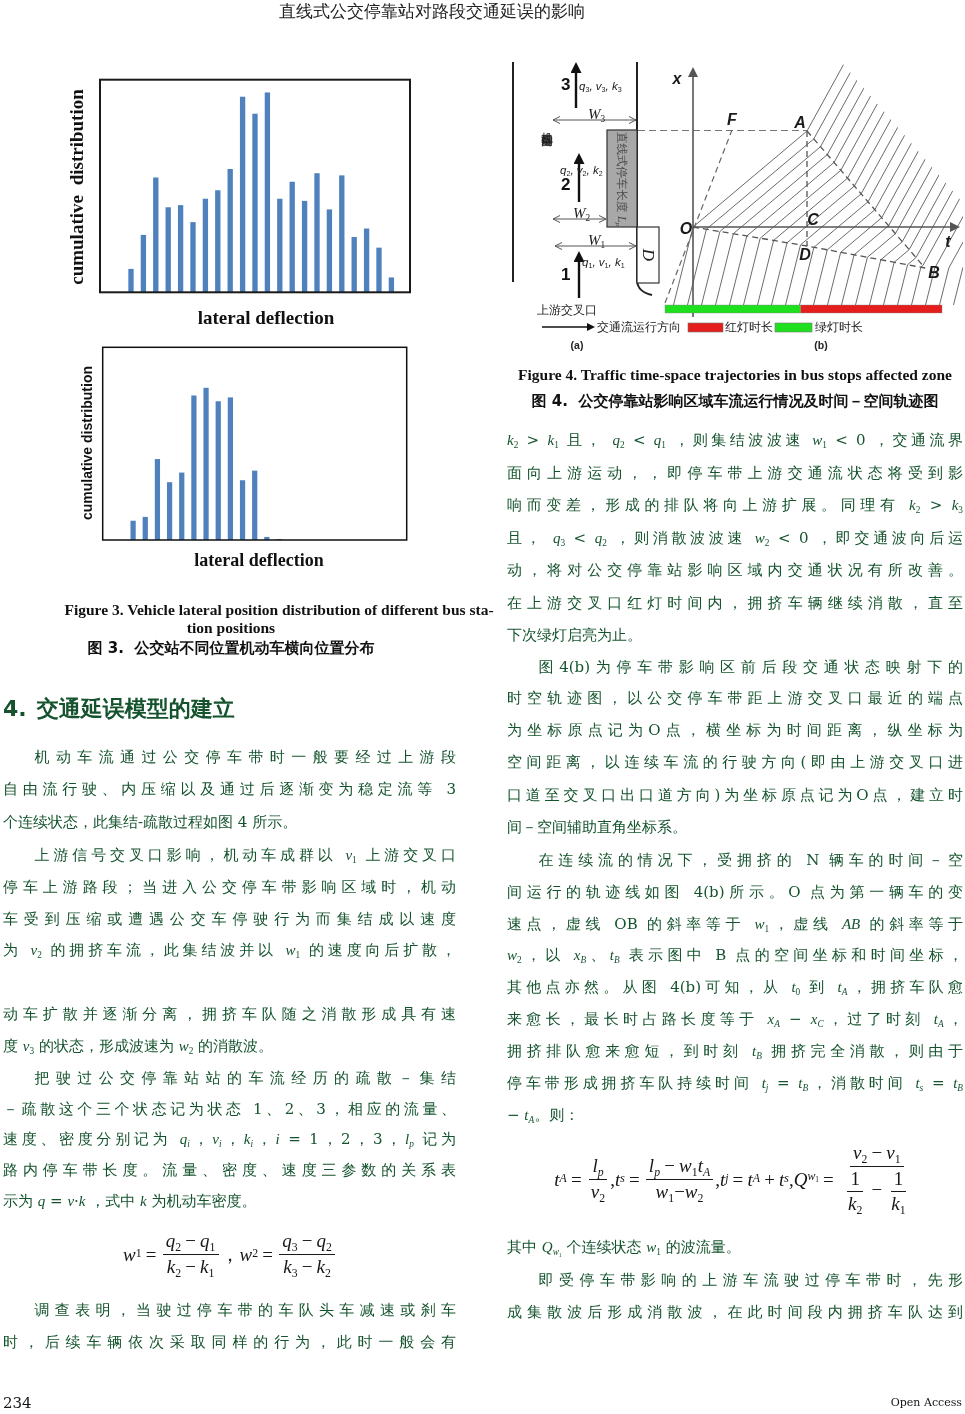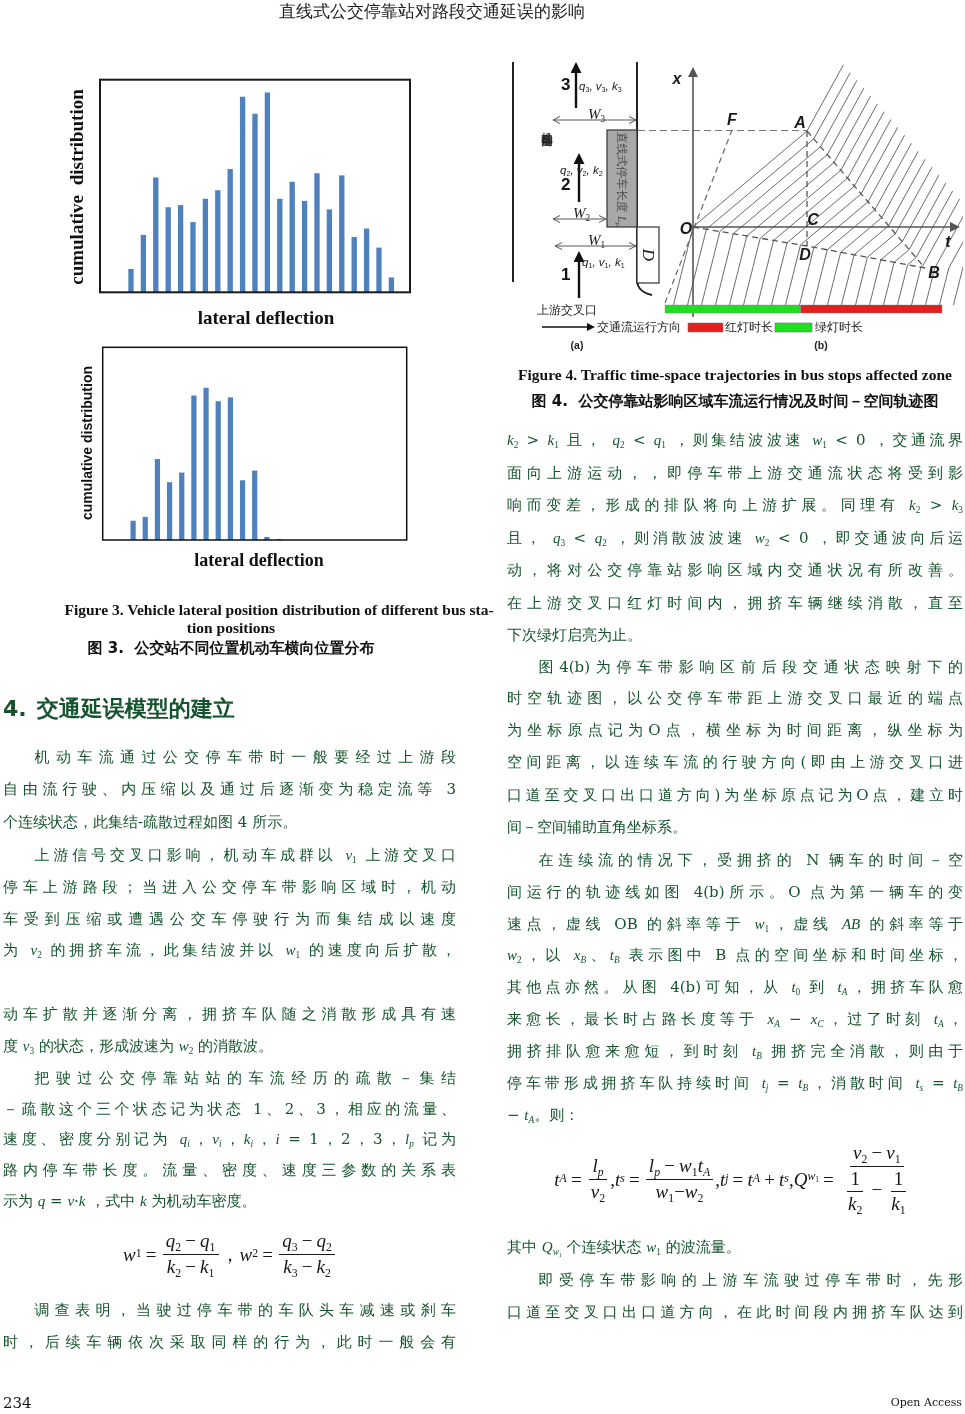--- a/index.html
+++ b/index.html
@@ -302,17 +302,17 @@
             <span class="num"><span>1</span></span>
             <span class="den"><span class="mv">k</span><sub class="up">2</sub></span>
           </span><span class="op">−</span><span class="frac">
             <span class="num"><span>1</span></span>
             <span class="den"><span class="mv">k</span><sub class="up">1</sub></span>
           </span></span>
       </span>
     </div>
   <div class="tl rc last" style="top:1235px"><span>其中 </span><span class="mv">Q</span><sub><span class="mv">w</span><sub class="up">1</sub></sub><span> 个连续状态 </span><span class="mv">w</span><sub class="up">1</sub><span> 的波流量。</span></div>
   <div class="tl rc ind" style="top:1268px"><span>即受停车带影响的上游车流驶过停车带时，先形</span></div>
-  <div class="tl rc" style="top:1300px"><span>口道至交叉口出口道方向，在此时间段内拥挤车队达到</span></div>
+  <div class="tl rc" style="top:1300px"><span>成集散波后形成消散波，在此时间段内拥挤车队达到</span></div>
 
   <div class="abs footer-num">234</div>
   <div class="abs footer-oa">Open Access</div>
 </div>
 
 </body></html>

